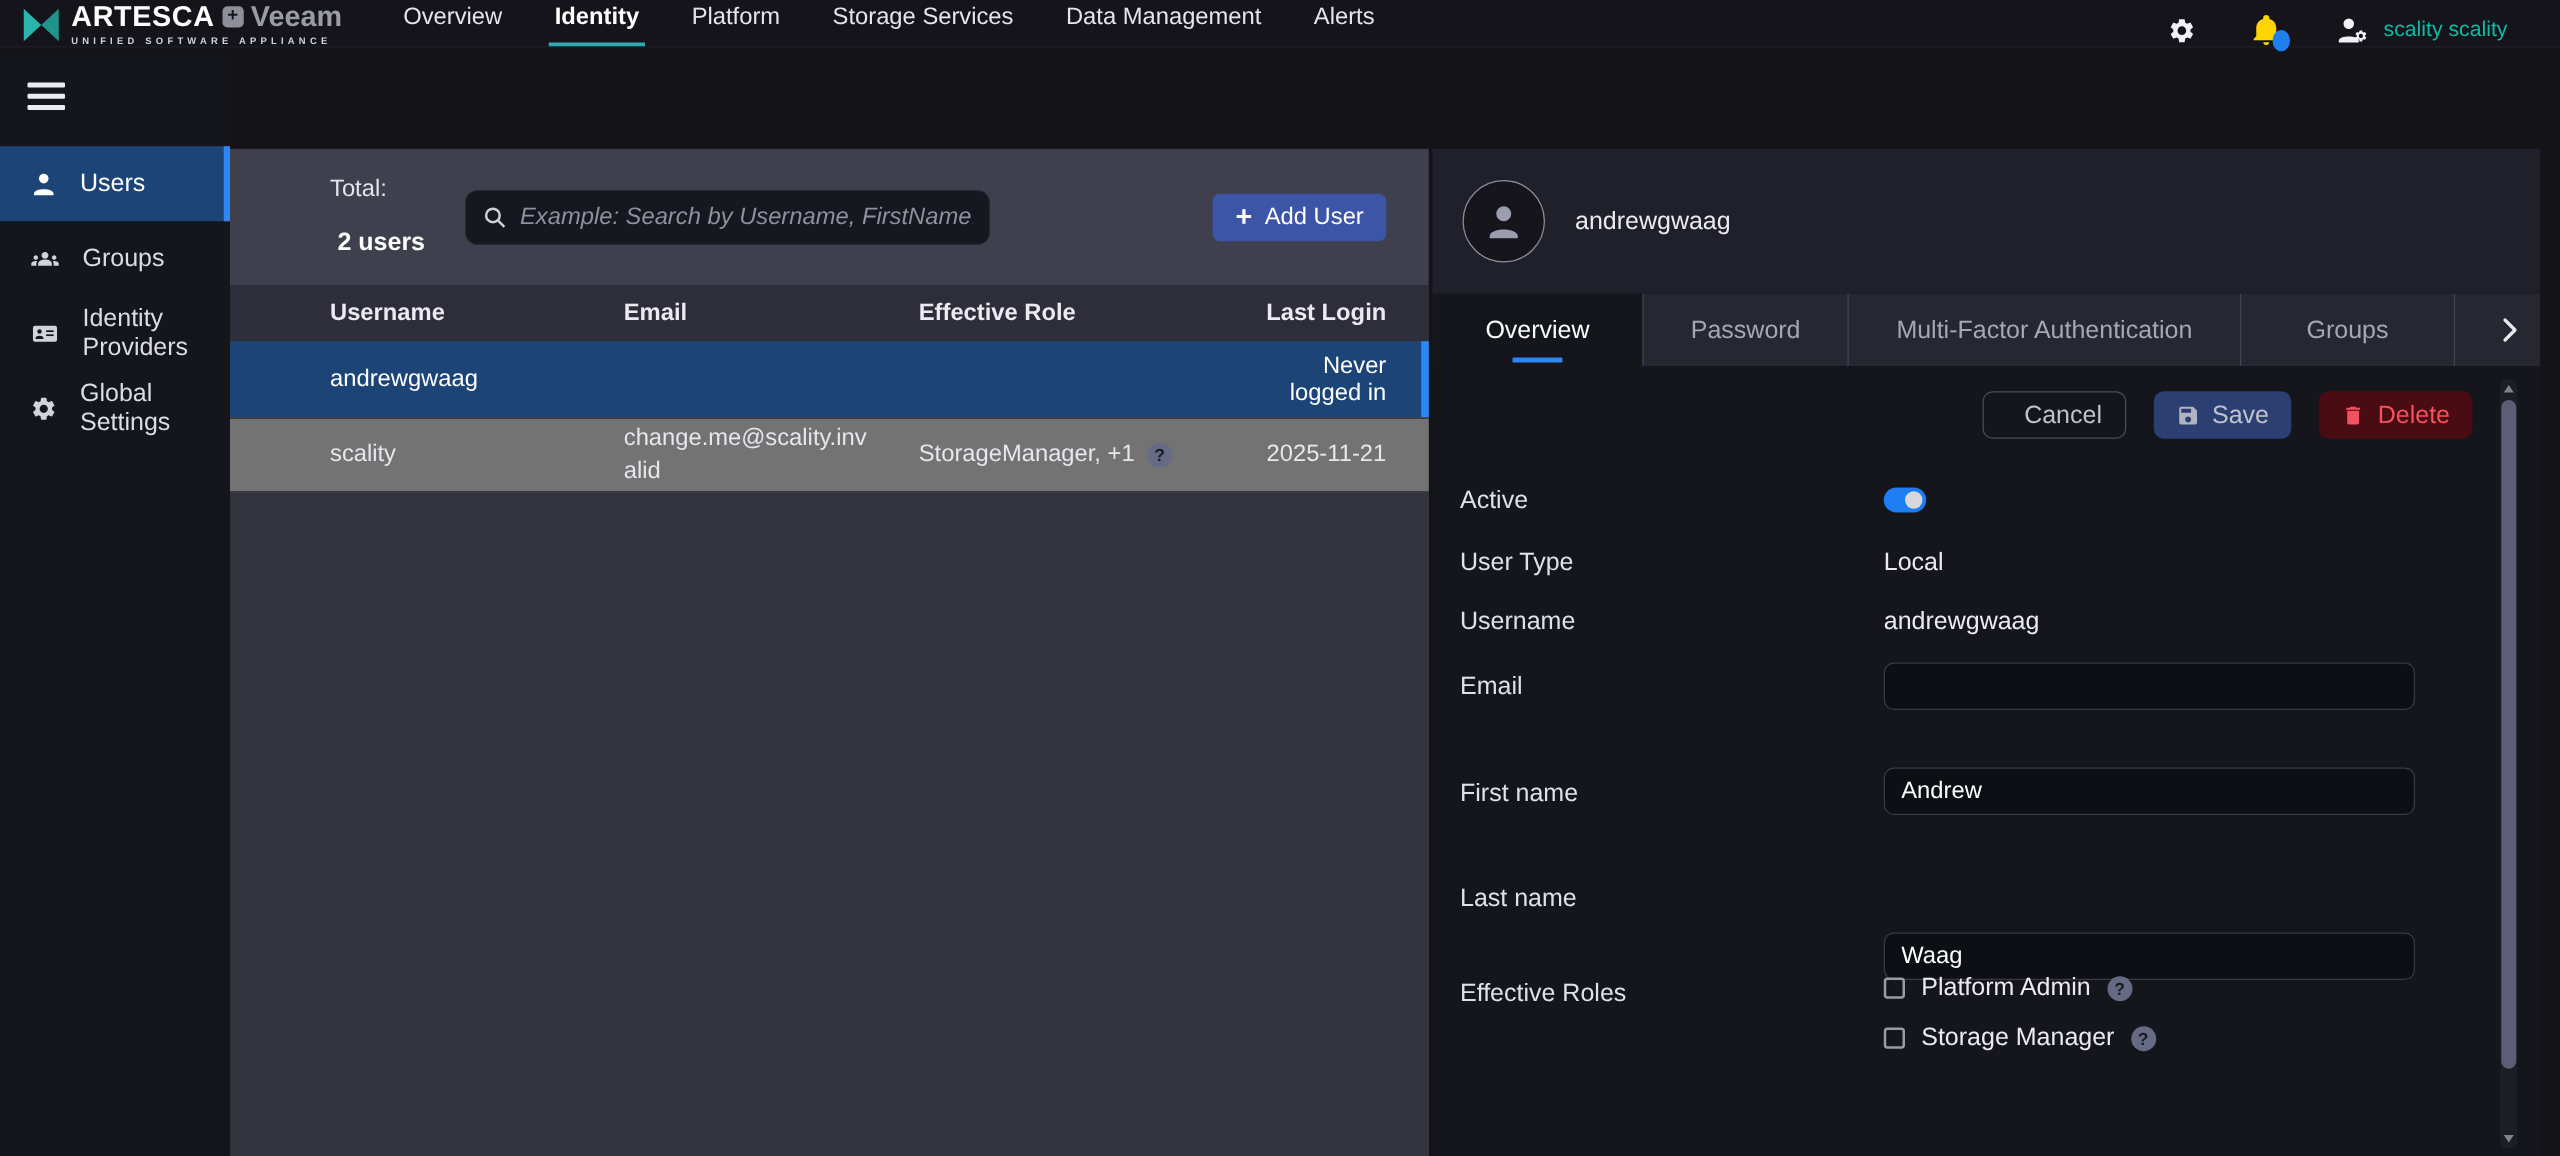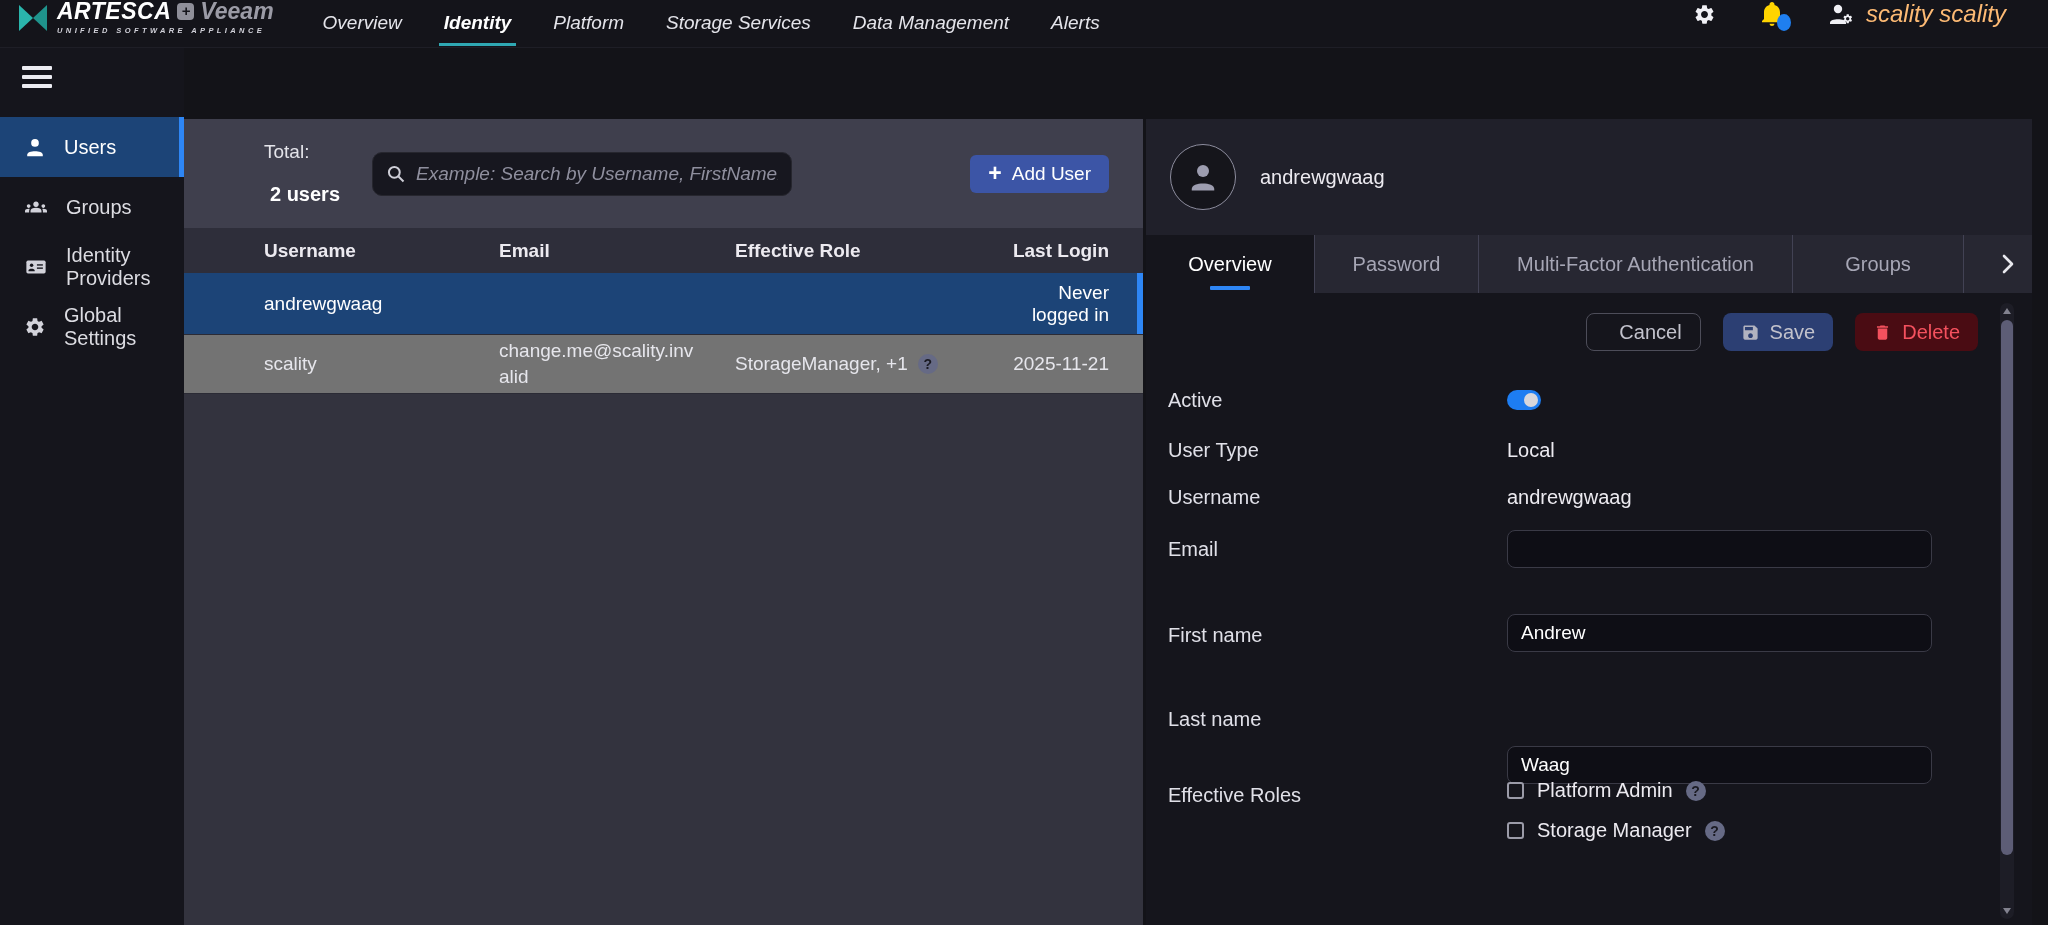--- a/index.html
+++ b/index.html
@@ -5,42 +5,42 @@
   * { box-sizing: border-box; margin: 0; padding: 0; }
   html,body { width:2048px; height:925px; }
   body {
     font-family: "Liberation Sans", sans-serif;
     background:#131318; color:#e8e8ee; overflow:hidden;
     -webkit-font-smoothing: antialiased;
   }
   .page { position:relative; width:2048px; height:925px; }
 
   
-  .topnav { position:absolute; top:0; left:0; right:0; height:48px;
-    background:#14141a; display:flex; align-items:flex-start; z-index:6;
-    border-bottom:1px solid #1e1e26;font-style:italic; }
+  .topnav { position:absolute; top:0; left:0; right:0; height:38px;
+    background:#14141a; display:flex; align-items:flex-end; z-index:6;
+    border-bottom:1px solid #1e1e26; }
   .logo { display:flex; align-items:center; gap:9px; padding-left:18px; cursor:pointer; }
   .logo-mark { width:30px; height:26px; }
   .logo-rows { display:flex; flex-direction:column; }
   .logo-line1 { display:flex; align-items:center; gap:6px; }
   .brand-name { font-size:23px; font-weight:800; letter-spacing:.5px; color:#fff; line-height:23px; }
   .plusbadge { width:17px; height:17px; border-radius:4px; background:#8f8f99; color:#15151b;
     font-weight:800; font-size:15px; line-height:16px; text-align:center; display:inline-block; }
   .brand-veeam { font-size:23px; font-weight:700; color:#9b9ba6; line-height:23px; }
   .tagline { font-size:7.5px; font-weight:700; letter-spacing:3.4px; color:#d2d2da; margin-top:3px; }
 
   .nav-menu { display:flex; margin-left:28px; height:46px; }
   .nav-item { padding:0 21px; line-height:45px; font-size:19px; color:#e4e4ea; position:relative; cursor:pointer; }
   .nav-item.active { font-weight:700; color:#fff; }
   .nav-item.active::after { content:""; position:absolute; left:16px; right:16px; bottom:0; height:3px; background:#2fa8b3; }
 
   .nav-right { margin-left:auto; display:flex; align-items:center; gap:44px; padding-right:42px; }
   .icon-btn { position:relative; display:inline-flex; cursor:pointer; }
   .bell-badge { position:absolute; right:-7px; bottom:-4px; width:14px; height:17px; border-radius:50%; background:#1f7ff0; }
-  .user-menu { display:flex; align-items:center; gap:12px; cursor:pointer; font-size:24px; color:#fdba74; }
+  .user-menu { display:flex; align-items:center; gap:12px; cursor:pointer; font-size:17px; color:#14b8a6; }
 
   
   .sidebar { position:absolute; top:46px; left:0; width:184px; bottom:0; background:#15151c; }
   .hamburger { width:30px; margin:20px 0 0 22px; display:flex; flex-direction:column; gap:5px; cursor:pointer; }
   .hamburger span { height:4px; border-radius:1px; background:#ececf2; }
   .side-list { margin-top:29px; }
   .side-item { height:60px; display:flex; align-items:center; gap:18px; padding-left:24px;
     font-size:20px; color:#dcdce2; cursor:pointer; position:relative; }
   .side-item svg { flex:none; }
   .side-item.active { background:#1c4477; color:#fff; }

